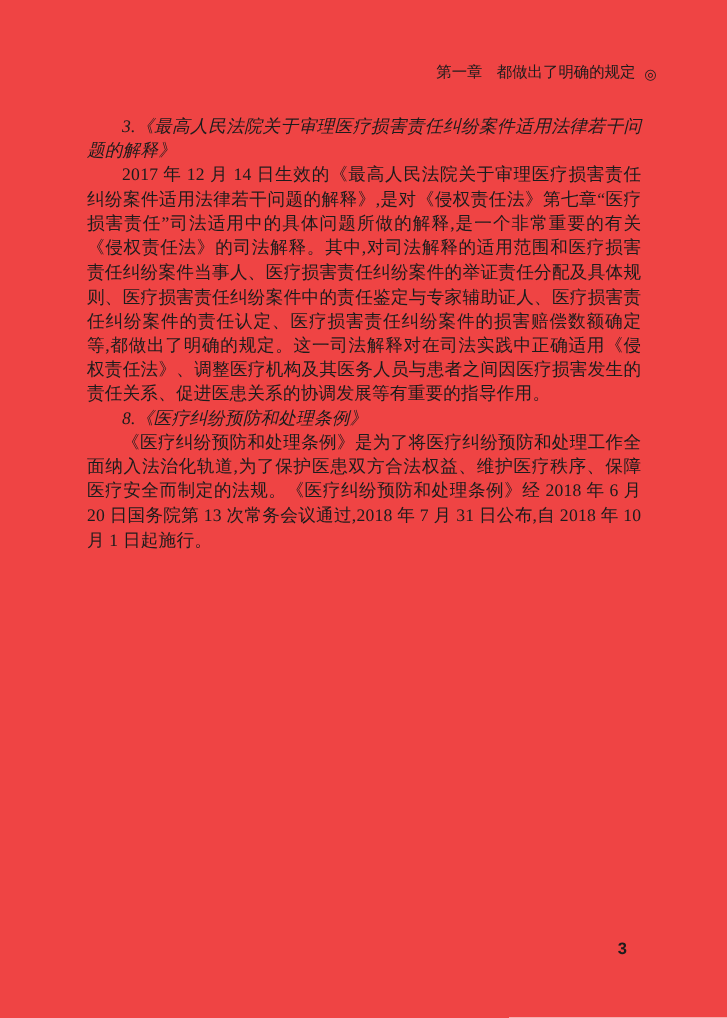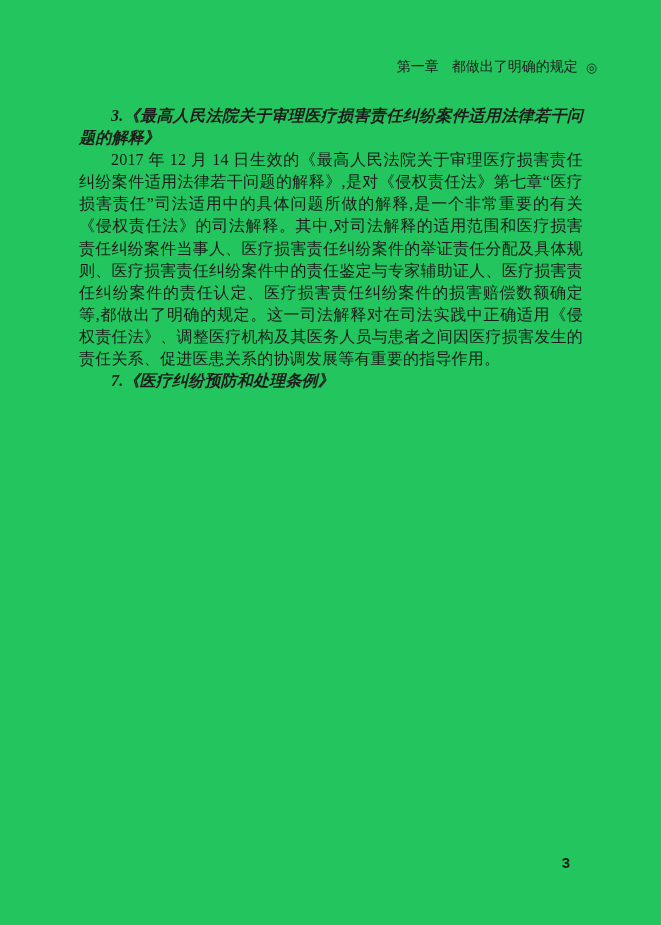--- a/index.html
+++ b/index.html
@@ -1,20 +1,20 @@
 <!DOCTYPE html>
 <html><head>
 <meta charset="utf-8">
 <style>
   html, body { margin: 0; padding: 0; background: #ffffff; }
   .page {
     position: relative;
     width: 661px;
     height: 925px;
-    background: #22c55e;
+    background: #ef4444;
     color: #1c1c1c;
     font-family: "Liberation Serif", "DejaVu Serif", serif;
     overflow: hidden;
   }
   .running-head {
     position: absolute;
     top: 58px;
     right: 64px;
     font-size: 14px;
     line-height: 18px;
@@ -41,21 +41,21 @@
     letter-spacing: 0.2px;
   }
   .para {
     margin: 0;
     padding: 0;
     text-indent: 2em;
   }
   .para.no-indent { text-indent: 0; }
   .para.heading {
     font-style: italic;
-    font-weight: 700;
+    font-weight: 400;
   }
   .page-number {
     position: absolute;
     top: 854px;
     right: 91px;
     font-family: "Liberation Sans", "DejaVu Sans", sans-serif;
     font-weight: bold;
     font-size: 15px;
   }
 </style>
@@ -66,20 +66,21 @@
 
   <header class="running-head">
     <span class="chapter">第一章</span>
     <span class="title">都做出了明确的规定</span>
     <span class="marker">◎</span>
   </header>
 
   <main class="body-text">
     <p class="para heading">3.《最高人民法院关于审理医疗损害责任纠纷案件适用法律若干问题的解释》</p>
     <p class="para">2017 年 12 月 14 日生效的《最高人民法院关于审理医疗损害责任纠纷案件适用法律若干问题的解释》,是对《侵权责任法》第七章“医疗损害责任”司法适用中的具体问题所做的解释,是一个非常重要的有关《侵权责任法》的司法解释。其中,对司法解释的适用范围和医疗损害责任纠纷案件当事人、医疗损害责任纠纷案件的举证责任分配及具体规则、医疗损害责任纠纷案件中的责任鉴定与专家辅助证人、医疗损害责任纠纷案件的责任认定、医疗损害责任纠纷案件的损害赔偿数额确定等,都做出了明确的规定。这一司法解释对在司法实践中正确适用《侵权责任法》、调整医疗机构及其医务人员与患者之间因医疗损害发生的责任关系、促进医患关系的协调发展等有重要的指导作用。</p>
-    <p class="para heading">7.《医疗纠纷预防和处理条例》</p>
+    <p class="para heading">8.《医疗纠纷预防和处理条例》</p>
+    <p class="para">《医疗纠纷预防和处理条例》是为了将医疗纠纷预防和处理工作全面纳入法治化轨道,为了保护医患双方合法权益、维护医疗秩序、保障医疗安全而制定的法规。《医疗纠纷预防和处理条例》经 2018 年 6 月 20 日国务院第 13 次常务会议通过,2018 年 7 月 31 日公布,自 2018 年 10 月 1 日起施行。</p>
   </main>
 
   <footer>
     <span class="page-number">3</span>
   </footer>
 
 </div>
 
 </body></html>

